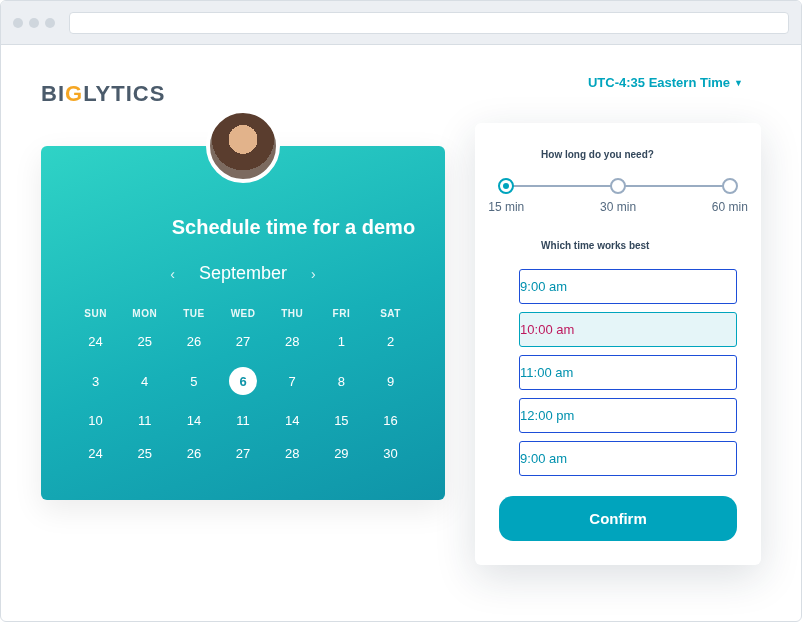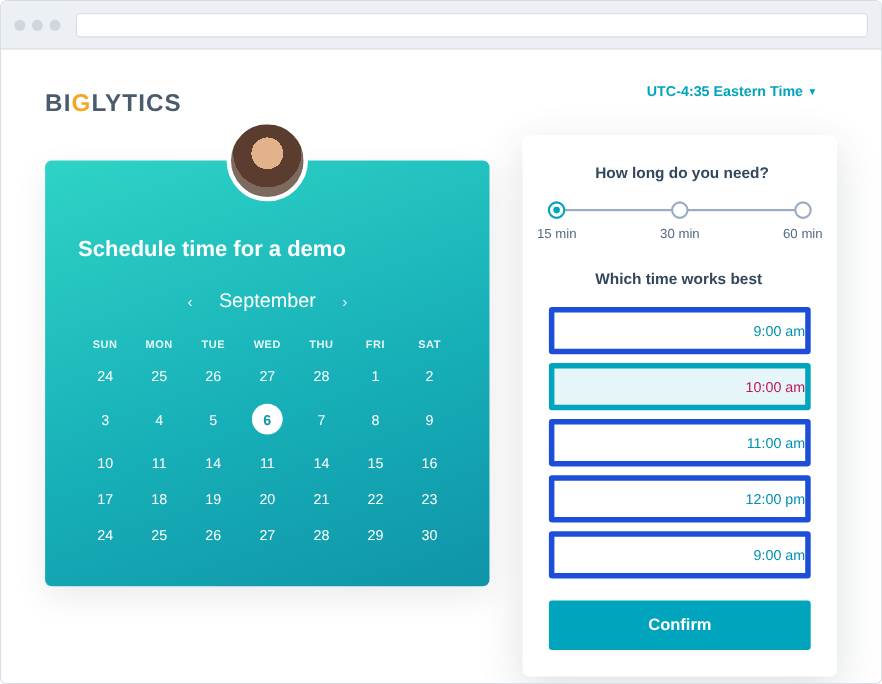--- a/index.html
+++ b/index.html
@@ -36,62 +36,62 @@
     background: linear-gradient(160deg, #2fd3c6 0%, #17b0b8 55%, #0f94a8 100%);
     color: #fff; padding: 70px 30px 30px 30px; position: relative; margin-top: 35px;
     box-shadow: 0 10px 30px rgba(0,0,0,0.08);
   }
   .avatar {
     width: 74px; height: 74px; border-radius: 50%; border: 4px solid #fff;
     position: absolute; top: -37px; left: 50%; transform: translateX(-50%);
     background: radial-gradient(circle at 50% 40%, #e2b38b 0 28%, #5a3d2e 28% 60%, #7c6a5f 60% 100%);
     overflow: hidden;
   }
-  .cal-title { text-align: left; font-size: 20px; font-weight: 600; margin-bottom: 24px; }
+  .cal-title { text-align: right; font-size: 20px; font-weight: 600; margin-bottom: 24px; }
   .month-row { display: flex; align-items: center; justify-content: center; gap: 24px; margin-bottom: 18px; }
   .month-row .nav { font-size: 14px; opacity: .85; cursor: pointer; user-select: none; }
   .month-name { font-size: 18px; font-weight: 500; }
   table.cal { width: 100%; border-collapse: collapse; table-layout: fixed; }
   table.cal th { font-size: 10px; font-weight: 700; letter-spacing: .5px; padding: 6px 0; opacity: .9; }
   table.cal td {
     text-align: center; font-size: 13px; padding: 9px 0; cursor: pointer;
   }
   .day-sel {
     display: inline-flex; width: 28px; height: 28px; background: #fff; color: #0f94a8;
     border-radius: 50%; align-items: center; justify-content: center; font-weight: 600;
   }
   
   .side-panel {
     width: 290px; background: #fff; border-radius: 6px; padding: 26px 24px 24px 24px;
     box-shadow: 0 12px 40px rgba(30,50,70,0.15); margin-top: 12px;
   }
-  .q-label { font-size: 14px; font-weight: 700; color: #33475b; margin-bottom: 18px; padding-left: 42px; }
+  .q-label { font-size: 10px; font-weight: 700; color: #33475b; margin-bottom: 18px; padding-left: 42px; }
   .duration-track { position: relative; height: 40px; margin-bottom: 22px; }
   .track-line { position: absolute; top: 7px; left: 6px; right: 6px; height: 2px; background: #99acc2; }
   .knob {
     position: absolute; top: 0; width: 16px; height: 16px; border: 2px solid #99acc2; background: #fff;
     border-radius: 50%; transform: translateX(-50%); cursor: pointer;
   }
   .knob.sel { border-color: #00a4bd; }
   .knob.sel::after {
     content: ""; position: absolute; inset: 3px; background: #00a4bd; border-radius: 50%;
   }
   .knob-label {
     position: absolute; top: 22px; font-size: 12px; color: #546a80; transform: translateX(-50%);
     white-space: nowrap;
   }
   .time-list { display: flex; flex-direction: column; gap: 8px; margin-bottom: 20px; }
   .time-opt {
-    border: 5px solid #1d4ed8; border-radius: 3px; text-align: right; padding: 9px 0;
-    font-size: 13px; color: #0091ae; cursor: pointer; background: #fff;
+    border: 1px solid #1d4ed8; border-radius: 3px; text-align: left; padding: 9px 0;
+    font-size: 13px; color: #0091ae; cursor: pointer; background: #fff; margin-left: 20px;
   }
   .time-opt.sel { border-color: #00a4bd; background: #e5f5f8; color: #be185d; }
   .confirm-btn {
     width: 100%; padding: 14px 0; background: #00a4bd; color: #fff; border: none;
-    border-radius: 3px; font-size: 15px; font-weight: 600; cursor: pointer;
+    border-radius: 14px; font-size: 15px; font-weight: 600; cursor: pointer;
   }
 </style>
 </head>
 <body>
 
 <div class="browser-frame">
   <div class="browser-bar">
     <div class="traffic-dots">
       <span></span>
       <span></span>
@@ -155,29 +155,20 @@
               <tr>
                 <td>10</td>
                 <td>11</td>
                 <td>14</td>
                 <td>11</td>
                 <td>14</td>
                 <td>15</td>
                 <td>16</td>
               </tr>
               <tr>
-                <td>17</td>
-                <td>18</td>
-                <td>19</td>
-                <td>20</td>
-                <td>21</td>
-                <td>22</td>
-                <td>23</td>
-              </tr>
-              <tr>
                 <td>24</td>
                 <td>25</td>
                 <td>26</td>
                 <td>27</td>
                 <td>28</td>
                 <td>29</td>
                 <td>30</td>
               </tr>
             </tbody>
         </table>

